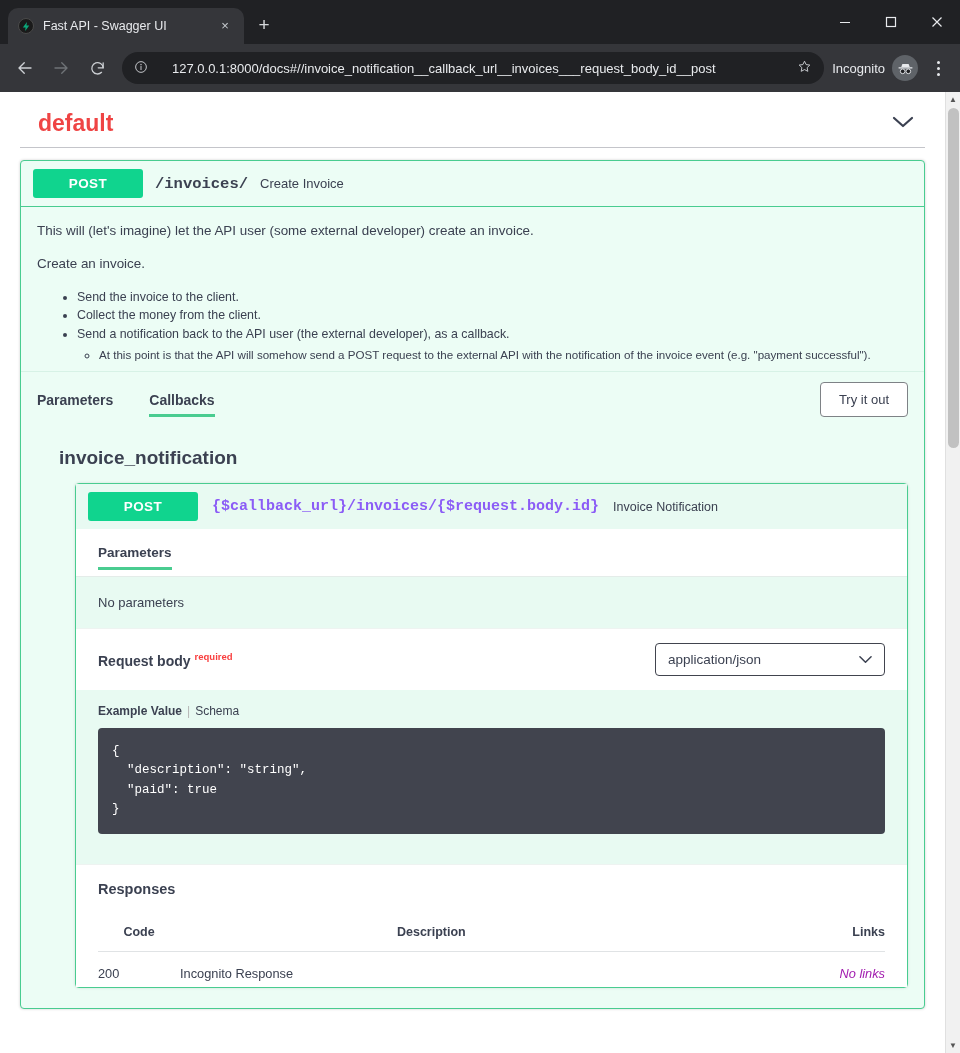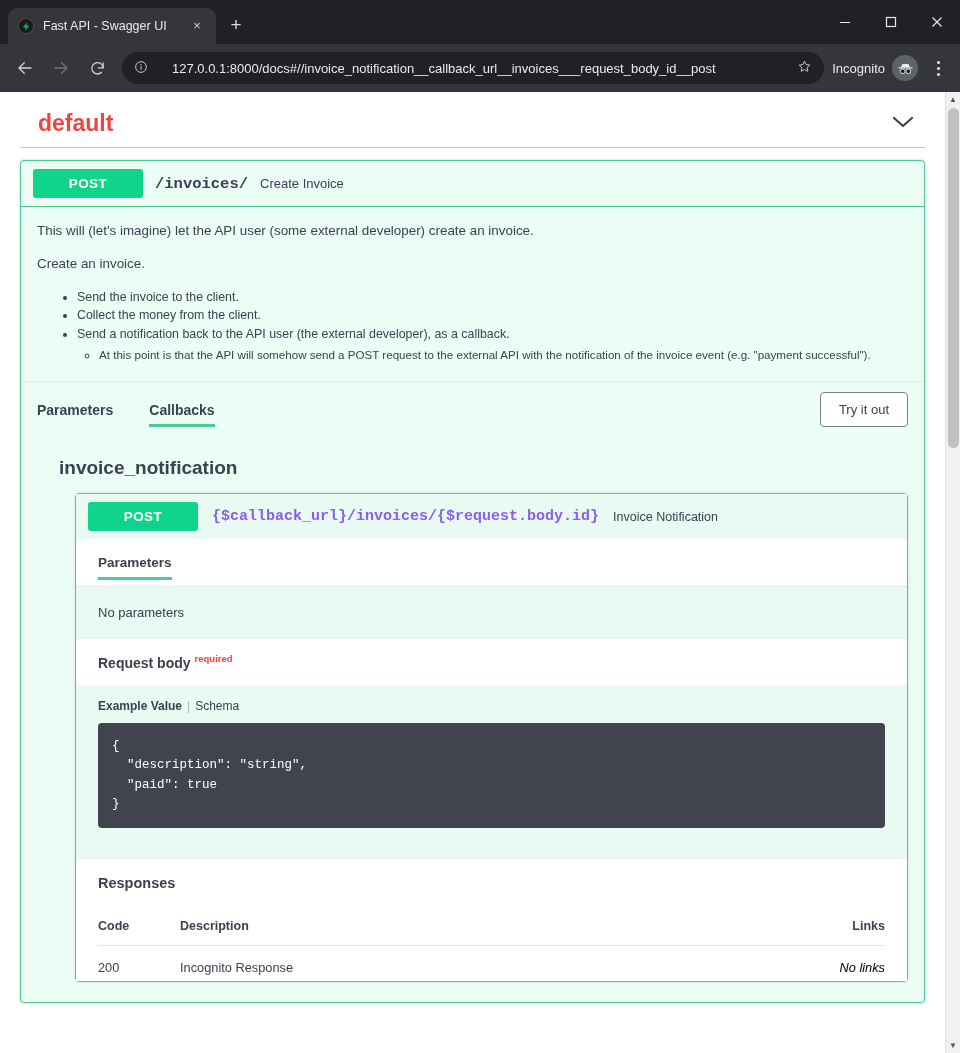--- a/index.html
+++ b/index.html
@@ -12,21 +12,21 @@
   }
 
   
   .browser { width: 960px; height: 1053px; display: flex; flex-direction: column; background:#202124; }
 
   .tabstrip {
     height: 44px; background:#202124; display:flex; align-items:flex-end; padding-left:8px;
     position: relative;
   }
   .tab {
-    height: 36px; width: 208px; background:#35363a; border-radius: 10px 10px 0 0;
+    height: 36px; width: 236px; background:#35363a; border-radius: 10px 10px 0 0;
     display:flex; align-items:center; padding: 0 10px; color:#e8eaed; font-size:12.5px;
     position: relative;
   }
   .tab .favicon {
     width:16px; height:16px; border-radius:50%; background:#1a1a1a; margin-right:9px;
     display:flex; align-items:center; justify-content:center; flex:0 0 auto;
     border:1px solid #4a4a4a;
   }
   .tab .favicon svg { display:block; }
   .tab-title { flex:1 1 auto; white-space:nowrap; overflow:hidden; text-overflow:ellipsis; }
@@ -98,21 +98,21 @@
     text-align:center; border-radius:3px; padding: 7px 0; width:110px; flex:0 0 auto;
     font-family:"Liberation Sans", sans-serif;
   }
   .op-path {
     font-family:"Liberation Mono", monospace; font-size:15.5px; font-weight:bold; color:#3b4151;
   }
   .op-desc { font-size:13px; color:#3b4151; }
 
   .op-body { padding: 14px 16px 4px 16px; }
   .op-body p { margin: 0 0 14px 0; font-size:13.4px; color:#3b4151; line-height:1.45; }
-  .op-body ul { margin: 0 0 14px 0; padding-left: 40px; }
+  .op-body ul { margin: 0 0 4px 0; padding-left: 40px; }
   .op-body li { font-size:12.4px; color:#3b4151; line-height:1.5; }
   .op-body ul ul { padding-left: 22px; margin-top:2px; }
   .op-body ul ul li { font-size:11.6px; }
 
   .tabs-row {
     display:flex; align-items:center; border-top:1px solid #d7f2e6; padding: 0 16px;
     position:relative; height:56px; gap: 36px;
   }
   .ui-tab {
     font-size:14px; font-weight:bold; color:#3b4151; cursor:pointer; height:100%;
@@ -174,26 +174,26 @@
     white-space:pre; min-height: 80px;
   }
 
   .responses-hdr {
     background:#fff; padding: 16px 22px; font-size:14.5px; font-weight:bold; color:#3b4151;
     border-top:1px solid #eef3f1;
   }
   .resp-table { background:#fff; padding: 0 22px 6px 22px; }
   .resp-table table { width:100%; border-collapse:collapse; }
   .resp-table th {
-    text-align:left; font-size:12.5px; font-weight:bold; color:#3b4151;
+    text-align:center; font-size:12.5px; font-weight:bold; color:#3b4151;
     padding: 12px 0 12px 0; border-bottom:1px solid #e0e3e5;
   }
   .resp-table th.links, .resp-table td.links { text-align:right; }
   .resp-table td { font-size:12.8px; color:#3b4151; padding: 14px 0 0 0; vertical-align:top; }
-  .resp-table td.links { font-style:italic; color:#000000; }
+  .resp-table td.links { font-style:italic; color:#a21caf; }
   .col-code { width:82px; }
   .col-desc { width:auto; }
 </style>
 </head>
 <body>
 
 <div class="browser">
 
   <div class="tabstrip">
     <div class="tab">
@@ -332,20 +332,28 @@
 
               <div class="cb-tabs">
                 <div class="cb-tab active">Parameters</div>
               </div>
 
               <div class="no-params">No parameters</div>
 
               <div class="reqbody-row">
                 <div class="reqbody-label">
                   <span>Request body</span><span class="required-tag">required</span>
+                </div>
+                <div class="ct-select">
+                  <span>application/json</span>
+                  <span>
+                    <svg width="13" height="9" viewBox="0 0 14 9">
+                        <path d="M1 1.5l6 6 6-6" fill="none" stroke="#3b4151" stroke-width="1.6" stroke-linecap="round" stroke-linejoin="round"></path>
+                      </svg>
+                  </span>
                 </div>
               </div>
 
               <div class="example-area">
                 <div class="example-tabs">
                   <span class="on">Example Value</span><span class="sep">|</span><span class="off">Schema</span>
                 </div>
                 <div class="code-block">{
   "description": "string",
   "paid": true

